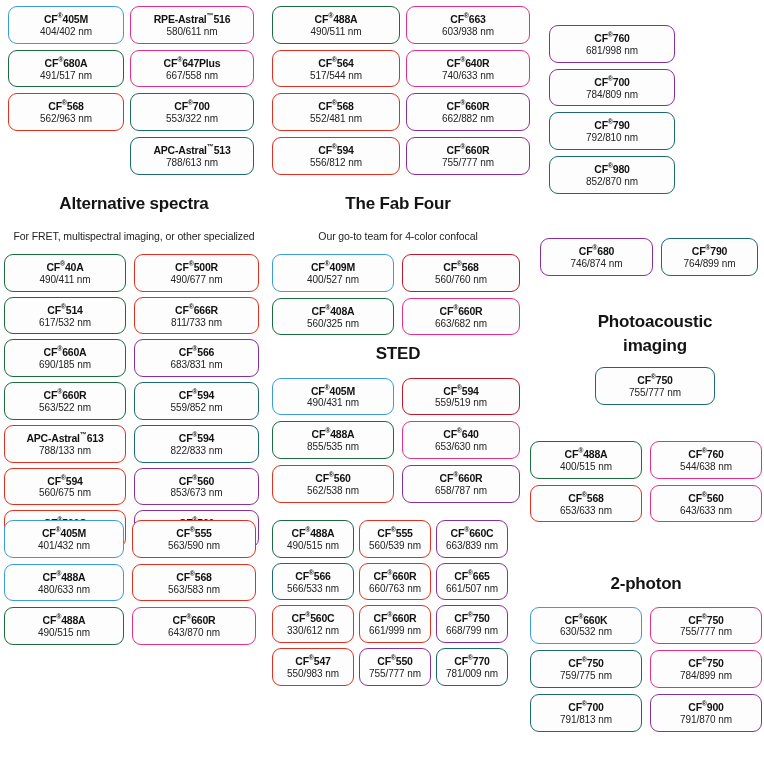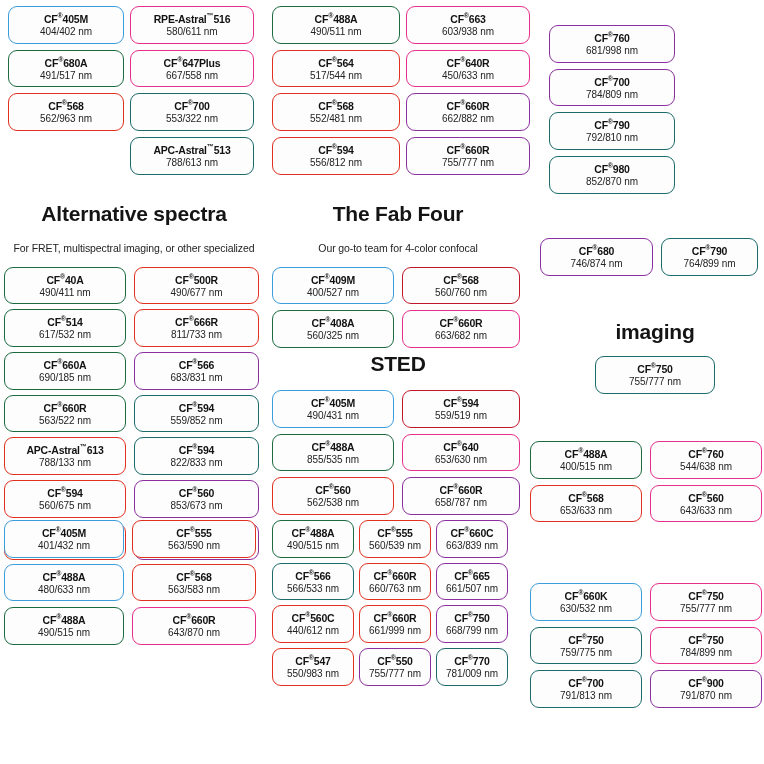--- a/index.html
+++ b/index.html
@@ -11,27 +11,27 @@
     position:relative;
     overflow:hidden;
   }
   .canvas{position:relative;width:764px;height:764px;}
 
   
   .block{position:absolute;}
 
   
   .sec-title{
-    font-size:21px;
+    font-size:17px;
     font-weight:bold;
     text-align:center;
     letter-spacing:-0.2px;
     color:#141414;
     line-height:1.15;
-    margin:12px;
+    margin:4px;
   }
   .sec-sub{
     font-size:10.5px;
     text-align:center;
     color:#232323;
     margin:16px 0 0 0;
     line-height:1.2;
     letter-spacing:-0.1px;
   }
 
@@ -138,21 +138,21 @@
             <span class="sp">556/812 nm</span>
           </div>
         </div>
       <div class="col" style="gap:6px;width:124px;">
           <div class="pill c-pink">
             <span class="nm">CF<sup>®</sup>663</span>
             <span class="sp">603/938 nm</span>
           </div>
           <div class="pill c-pink">
             <span class="nm">CF<sup>®</sup>640R</span>
-            <span class="sp">450/633 nm</span>
+            <span class="sp">740/633 nm</span>
           </div>
           <div class="pill c-purple">
             <span class="nm">CF<sup>®</sup>660R</span>
             <span class="sp">662/882 nm</span>
           </div>
           <div class="pill c-purple">
             <span class="nm">CF<sup>®</sup>660R</span>
             <span class="sp">755/777 nm</span>
           </div>
         </div>
@@ -319,20 +319,21 @@
       <div class="col" style="gap:6px;width:97px;">
           <div class="pill c-teal">
             <span class="nm">CF<sup>®</sup>790</span>
             <span class="sp">764/899 nm</span>
           </div>
         </div>
     </div>
   </div>
 
   <div class="block" style="left:555px;top:308px;width:200px;">
+    <div class="sec-title">Photoacoustic</div>
     <div class="sec-title">imaging</div>
     <div class="grid" style="justify-content:center;margin-top:12px;">
       <div class="col" style="gap:6px;width:120px;">
           <div class="pill c-teal">
             <span class="nm">CF<sup>®</sup>750</span>
             <span class="sp">755/777 nm</span>
           </div>
         </div>
     </div>
   </div>
@@ -401,21 +402,21 @@
           <div class="pill c-green">
             <span class="nm">CF<sup>®</sup>488A</span>
             <span class="sp">490/515 nm</span>
           </div>
           <div class="pill c-teal">
             <span class="nm">CF<sup>®</sup>566</span>
             <span class="sp">566/533 nm</span>
           </div>
           <div class="pill c-red">
             <span class="nm">CF<sup>®</sup>560C</span>
-            <span class="sp">440/612 nm</span>
+            <span class="sp">330/612 nm</span>
           </div>
           <div class="pill c-red">
             <span class="nm">CF<sup>®</sup>547</span>
             <span class="sp">550/983 nm</span>
           </div>
         </div>
       <div class="col" style="gap:5px;width:72px;">
           <div class="pill c-red">
             <span class="nm">CF<sup>®</sup>555</span>
             <span class="sp">560/539 nm</span>
@@ -448,20 +449,21 @@
           </div>
           <div class="pill c-teal">
             <span class="nm">CF<sup>®</sup>770</span>
             <span class="sp">781/009 nm</span>
           </div>
         </div>
     </div>
   </div>
 
   <div class="block" style="left:530px;top:570px;width:232px;">
+    <div class="sec-title">2-photon</div>
     <div class="grid" style="gap:8px;margin-top:13px;">
       <div class="col" style="gap:6px;width:112px;">
           <div class="pill c-blue">
             <span class="nm">CF<sup>®</sup>660K</span>
             <span class="sp">630/532 nm</span>
           </div>
           <div class="pill c-teal">
             <span class="nm">CF<sup>®</sup>750</span>
             <span class="sp">759/775 nm</span>
           </div>

